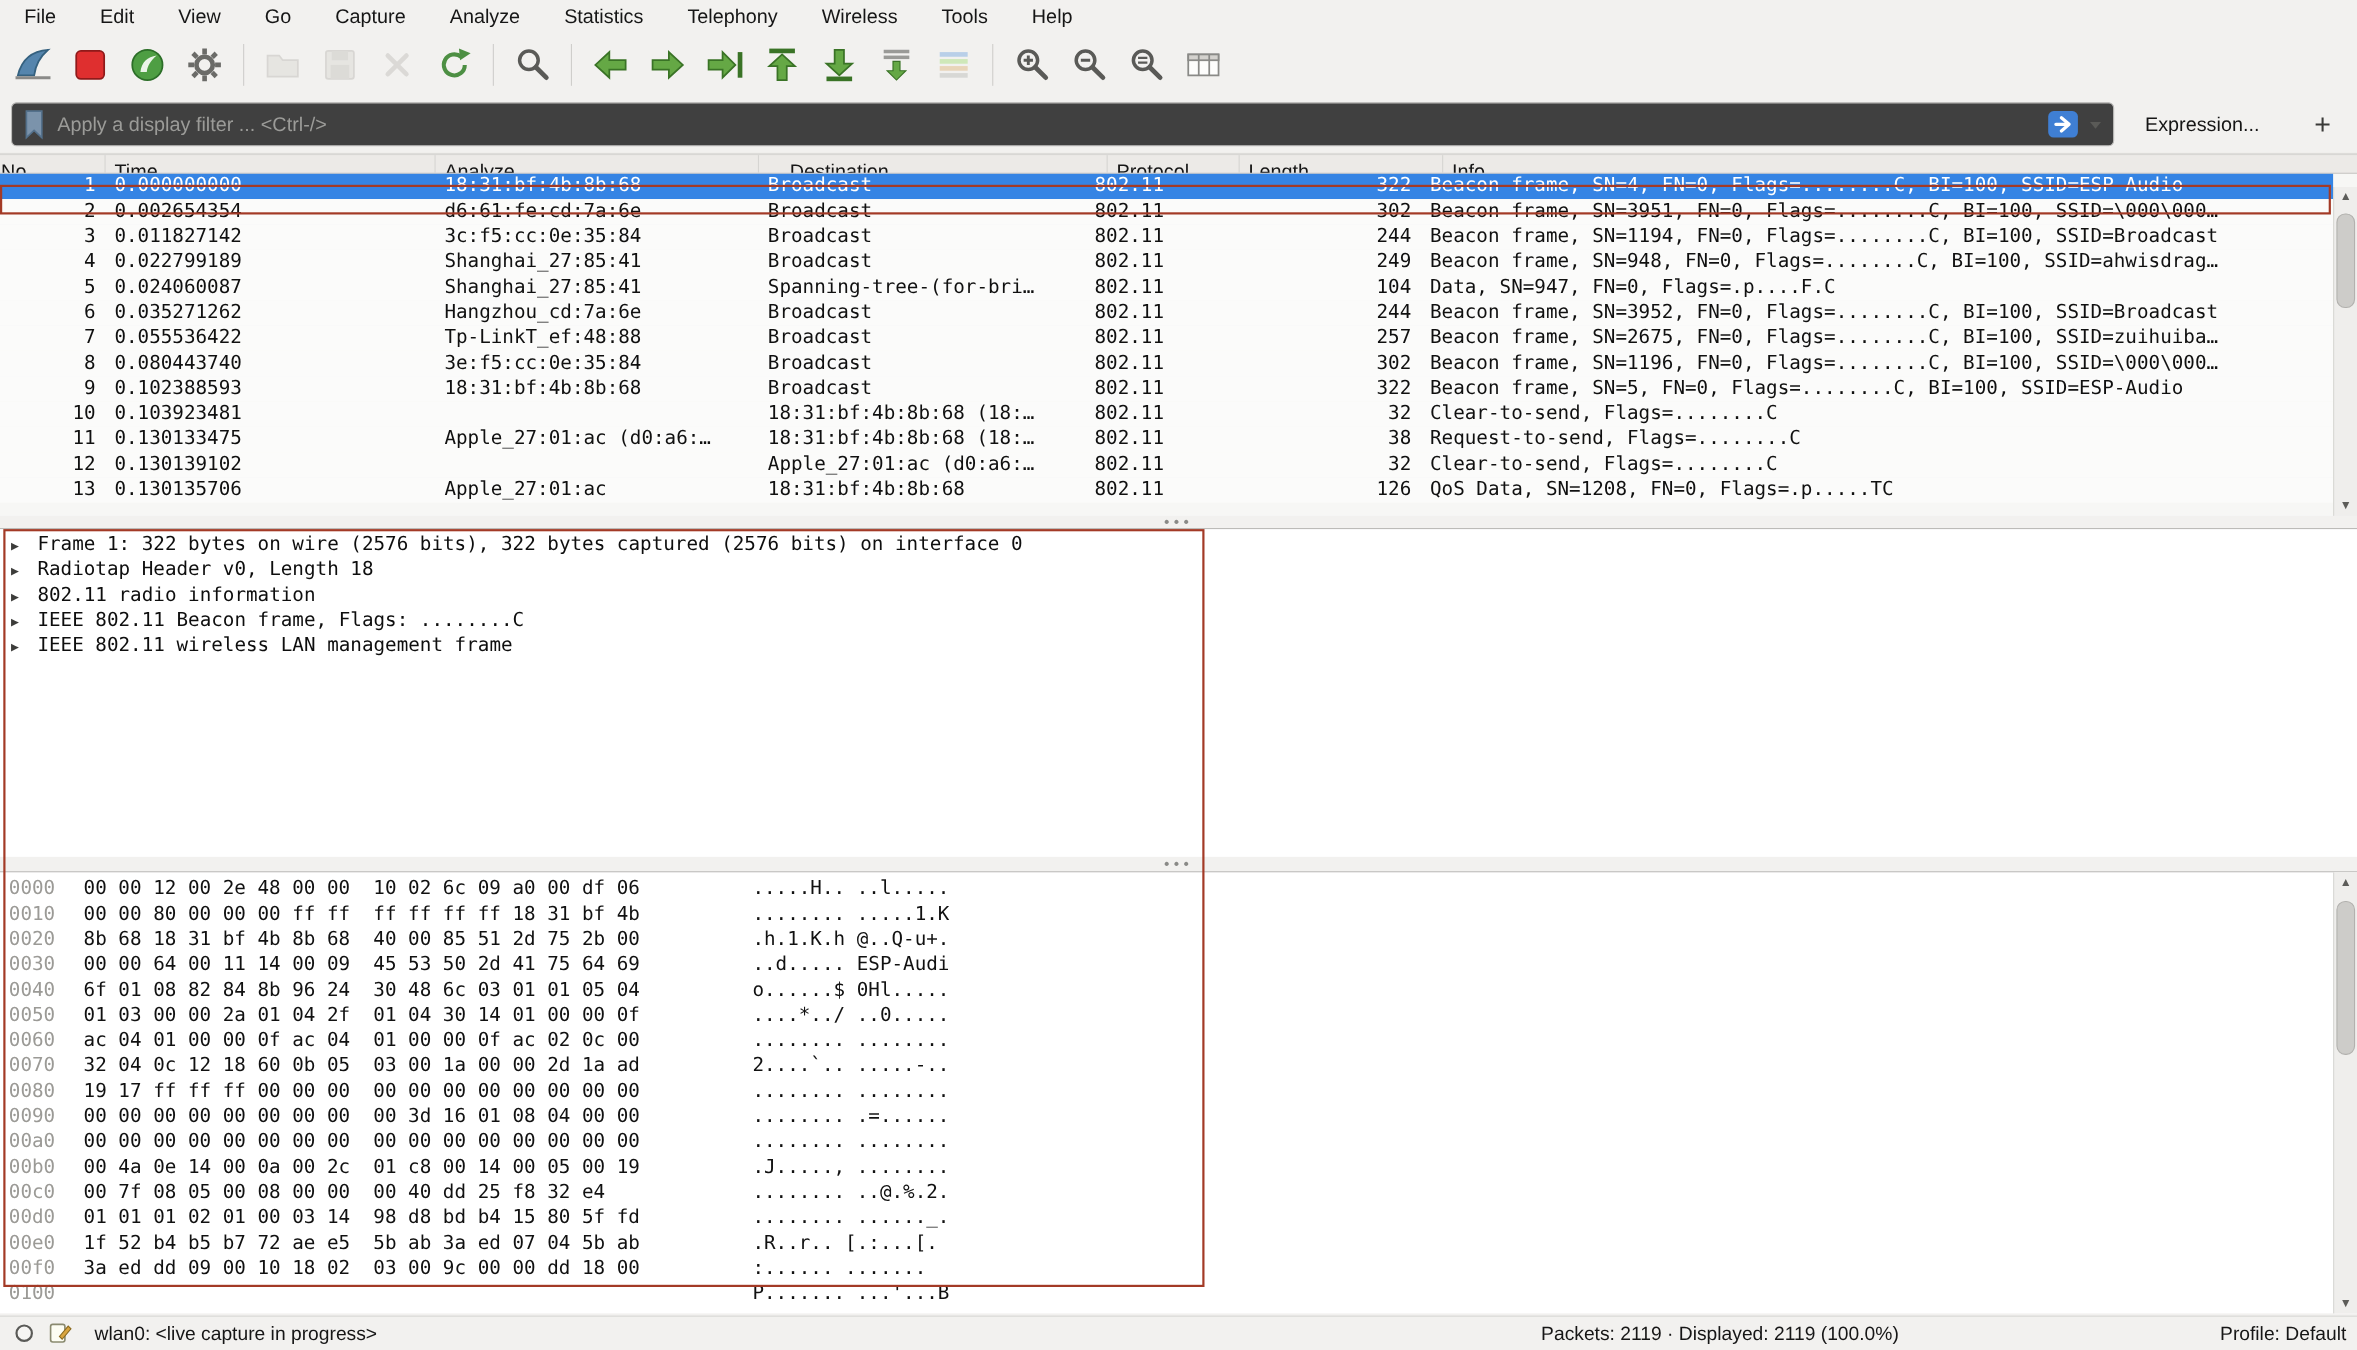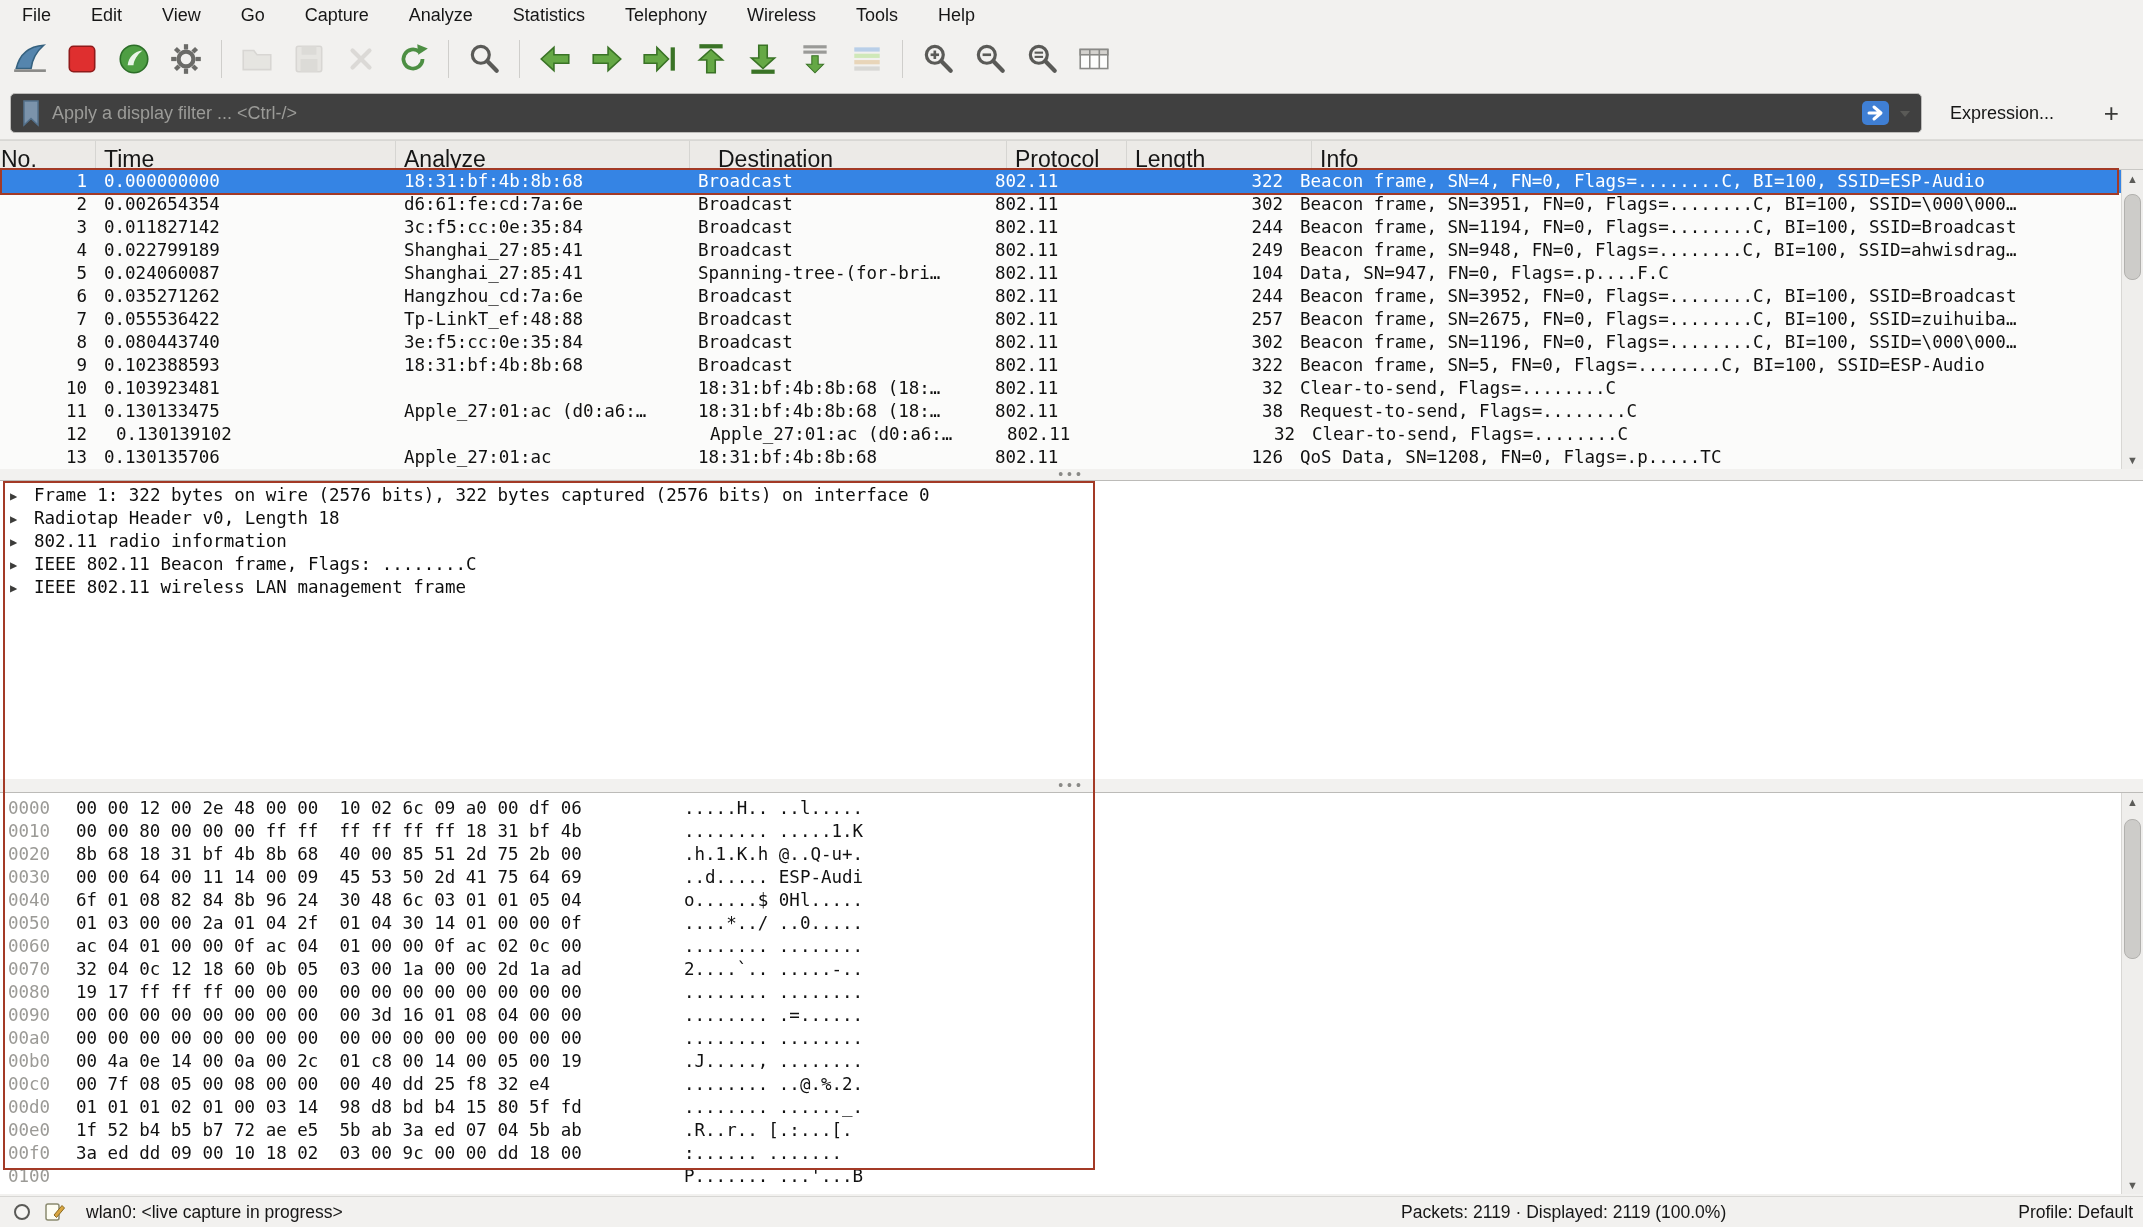--- a/index.html
+++ b/index.html
@@ -17,21 +17,21 @@
   
   .filterbar{position:absolute;top:87px;left:0;width:100%;height:53px;display:flex;align-items:center;padding:0 10px;background:#f2f1ef;border-bottom:1px solid #dddcd9}
   .filter-input{width:1912px;height:40px;background:#404040;border:1px solid #bdbcba;border-radius:5px;display:flex;align-items:center;padding:0 8px;gap:9px}
   .filter-input svg{display:block}
   .filter-placeholder{color:#9b9b98;font-size:18px;flex:1;white-space:nowrap;overflow:hidden}
   .filter-right{display:flex;align-items:center;gap:6px;margin-left:auto}
   .expression-label{font-size:18px;margin-left:28px;white-space:nowrap;cursor:default}
   .plus-btn{font-size:26px;color:#3a3a38;margin-left:auto;margin-right:14px;cursor:default}
   
   .plist{position:absolute;top:140px;left:0;width:2143px;height:329px;background:#f7f7f5;overflow:hidden}
-  .plist-header{display:flex;height:30px;width:2143px;background:#eceae7;border-top:1px solid #d8d7d4;border-bottom:1px solid #c9c8c5;font-size:23px}
+  .plist-header{display:flex;height:18px;width:2143px;background:#eceae7;border-top:1px solid #d8d7d4;border-bottom:1px solid #c9c8c5;font-size:18px}
   .hcell{border-right:1px solid #d6d5d2;padding:5px 0 0 8px;white-space:nowrap;overflow:hidden;flex-shrink:0}
   .hcell-no{text-indent:-7px}
   .plist-rows{width:2121px}
   .prow{display:flex;height:23px;font-family:"DejaVu Sans Mono","Liberation Mono",monospace;font-size:17.5px;line-height:23px;background:#fbfbfa;color:#101010}
   .prow.selected{background:#3584e4;color:#ffffff}
   .pcell{white-space:pre;overflow:hidden;flex-shrink:0}
   .c-no,.c-length{text-align:right;padding-right:9px}
   .c-time,.c-source,.c-destination,.c-protocol,.c-info{padding-left:8px}
   
   .splitter{position:absolute;left:0;width:2143px;background:#f2f1ef;text-align:center;color:#8a8a87;font-size:14px;line-height:11px;letter-spacing:4px}
@@ -400,21 +400,21 @@
           <div class="pcell c-no" style="width: 96px;">11</div>
           <div class="pcell c-time" style="width: 300px;">0.130133475</div>
           <div class="pcell c-source" style="width: 294px;">Apple_27:01:ac (d0:a6:…</div>
           <div class="pcell c-destination" style="width: 297px;">18:31:bf:4b:8b:68 (18:…</div>
           <div class="pcell c-protocol" style="width: 120px;">802.11</div>
           <div class="pcell c-length" style="width: 185px;">38</div>
           <div class="pcell c-info" style="width: 829px; flex: 1 1 0%;">Request-to-send, Flags=........C</div>
         </div>
         <div class="prow">
           <div class="pcell c-no" style="width: 96px;">12</div>
-          <div class="pcell c-time" style="width: 300px; margin-left: 12px;">0.130139102</div>
+          <div class="pcell c-time" style="width: 300px;">0.130139102</div>
           <div class="pcell c-source" style="width: 294px;"></div>
           <div class="pcell c-destination" style="width: 297px;">Apple_27:01:ac (d0:a6:…</div>
           <div class="pcell c-protocol" style="width: 120px;">802.11</div>
           <div class="pcell c-length" style="width: 185px;">32</div>
           <div class="pcell c-info" style="width: 829px; flex: 1 1 0%;">Clear-to-send, Flags=........C</div>
         </div>
         <div class="prow">
           <div class="pcell c-no" style="width: 96px;">13</div>
           <div class="pcell c-time" style="width: 300px;">0.130135706</div>
           <div class="pcell c-source" style="width: 294px;">Apple_27:01:ac</div>

